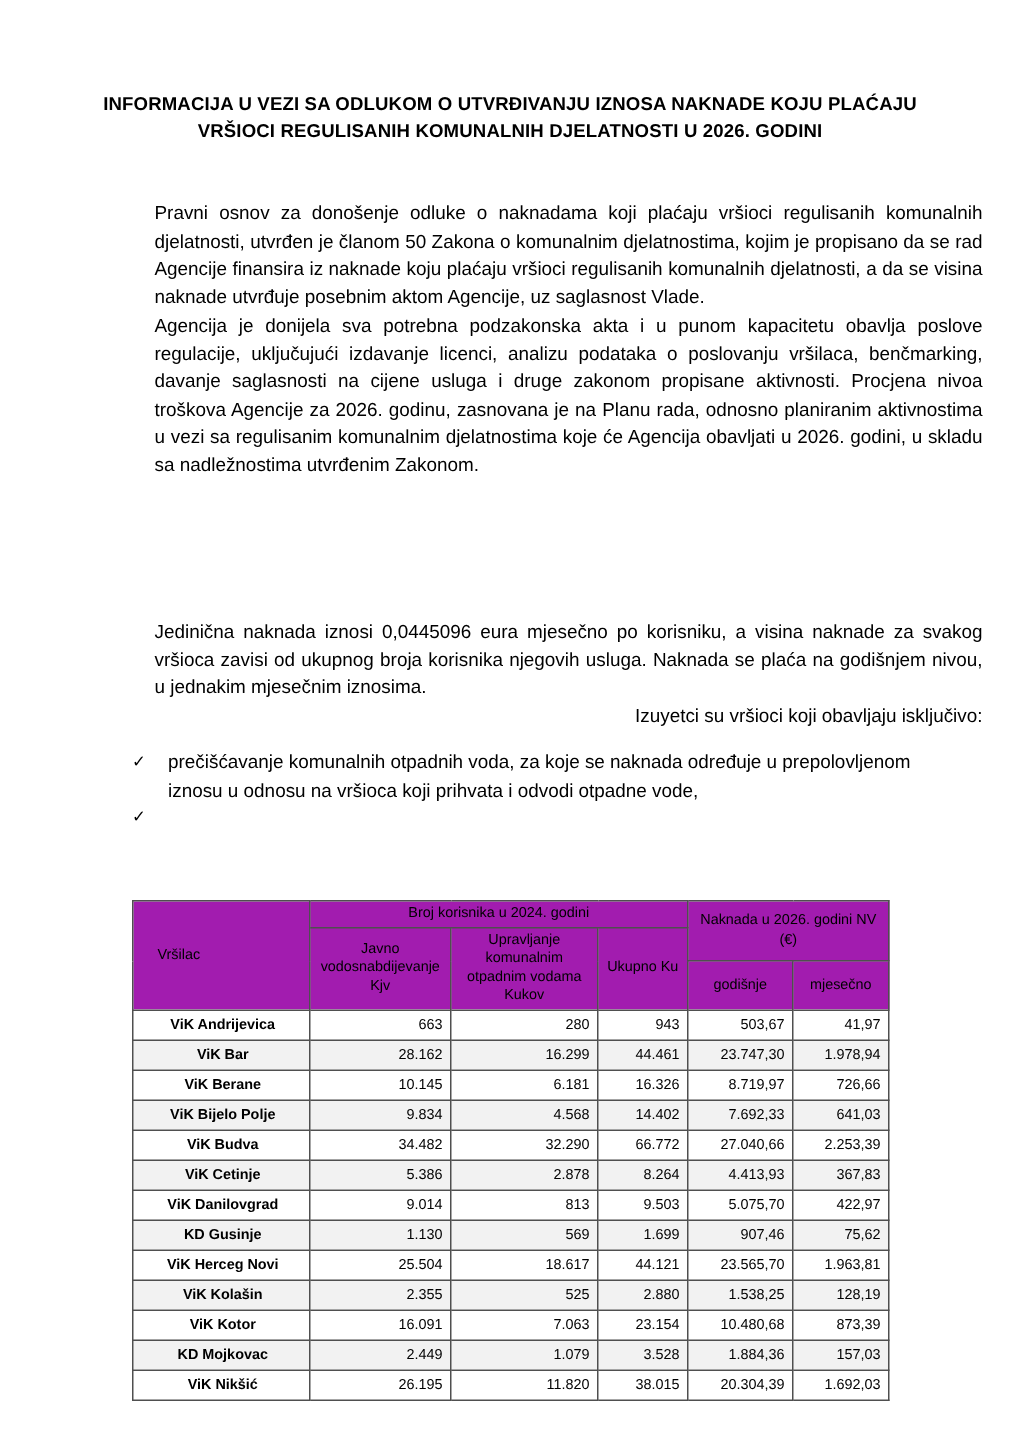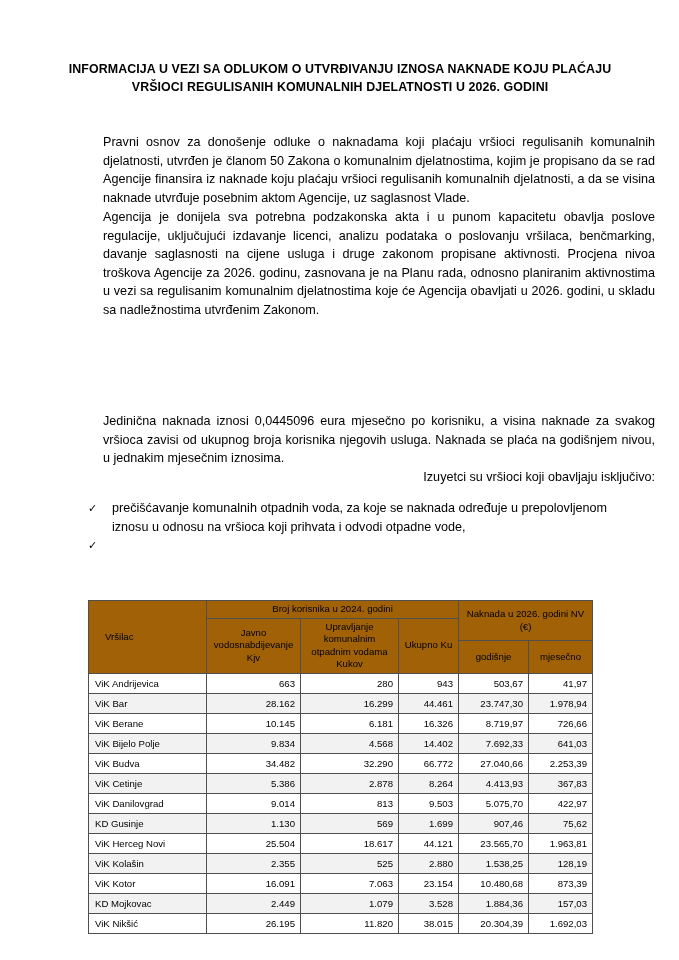--- a/index.html
+++ b/index.html
@@ -93,35 +93,36 @@
     font-size: 9.6px;
   }
   table.fee-table th,
   table.fee-table td {
     border: 1px solid #4f4f4f;
     padding: 2px 4px;
     vertical-align: middle;
     font-weight: normal;
   }
   table.fee-table thead th {
-    background: #a16207;
+    background: #a21caf;
     text-align: center;
     line-height: 12.5px;
     font-size: 9.6px;
   }
   table.fee-table thead th.vrsilac-head {
     text-align: left;
     vertical-align: middle;
     padding-left: 16px;
   }
   table.fee-table tbody td.name {
-    text-align: left;
+    text-align: center;
     padding-left: 6px;
     height: 15px;
     line-height: 13px;
+    font-weight: bold;
   }
   table.fee-table tbody td.num {
     text-align: right;
     padding-right: 5px;
     height: 15px;
     line-height: 13px;
   }
   table.fee-table tbody tr:nth-child(even) td {
     background: #f2f2f2;
   }

